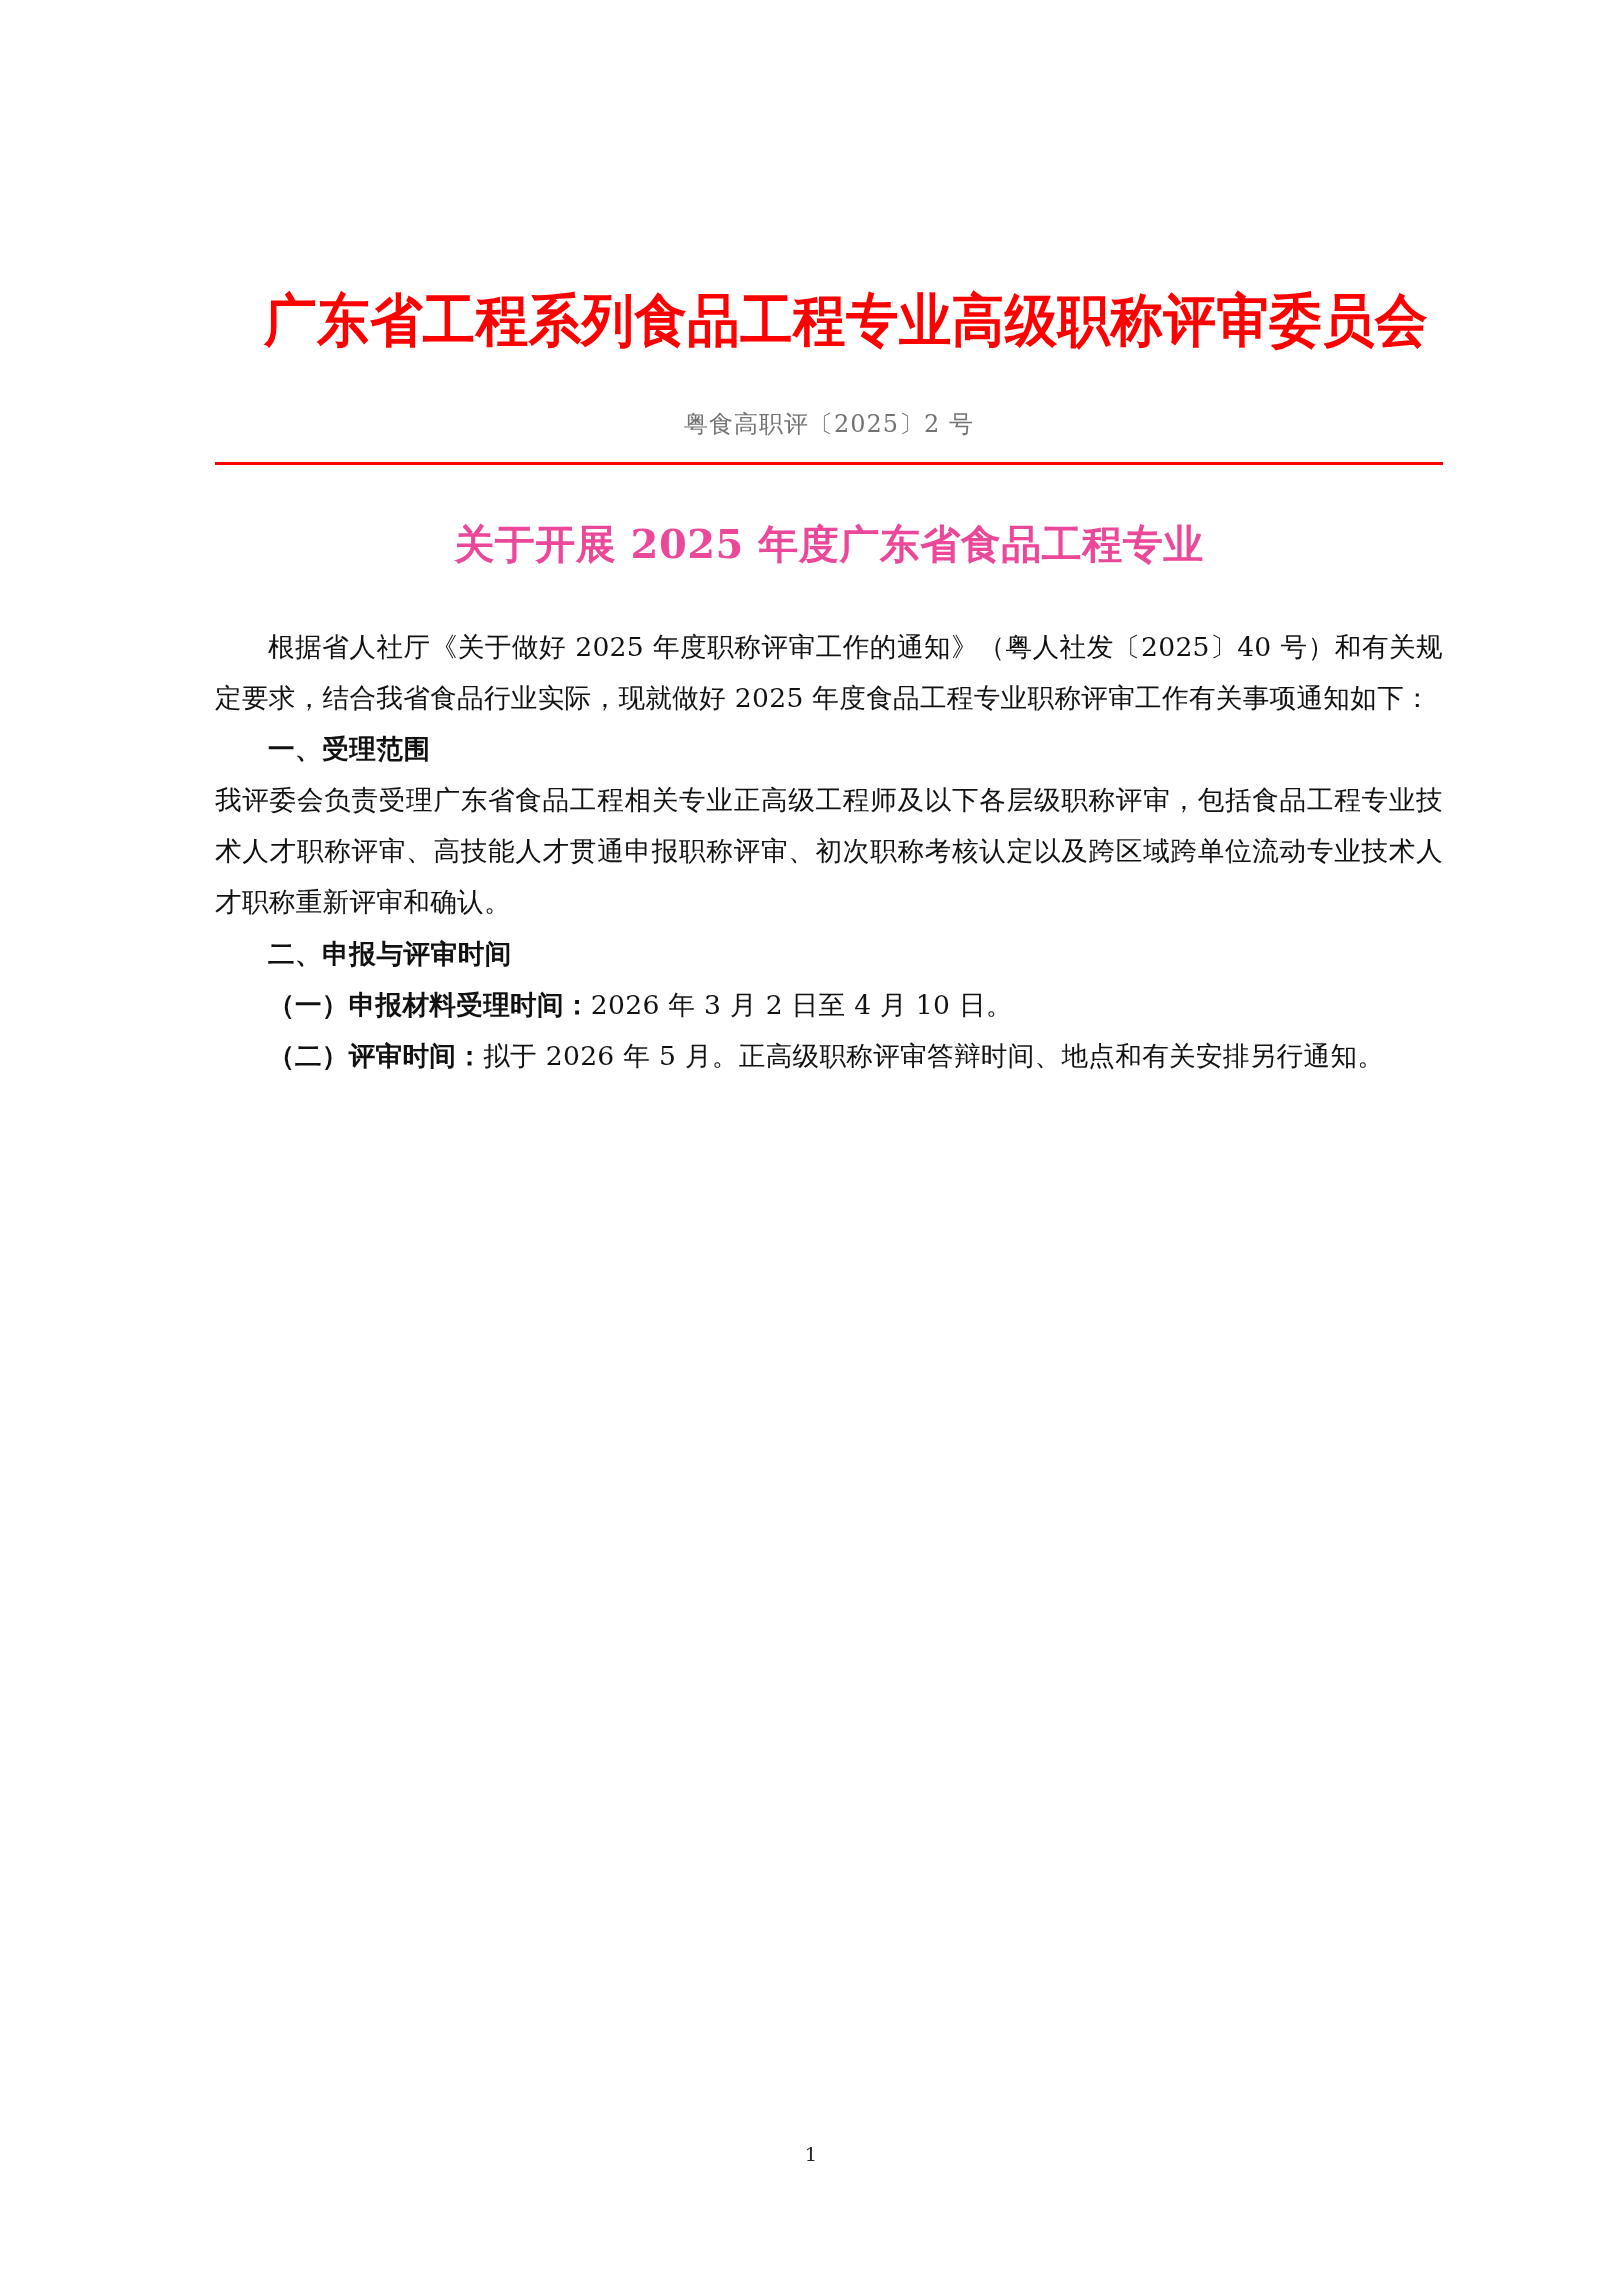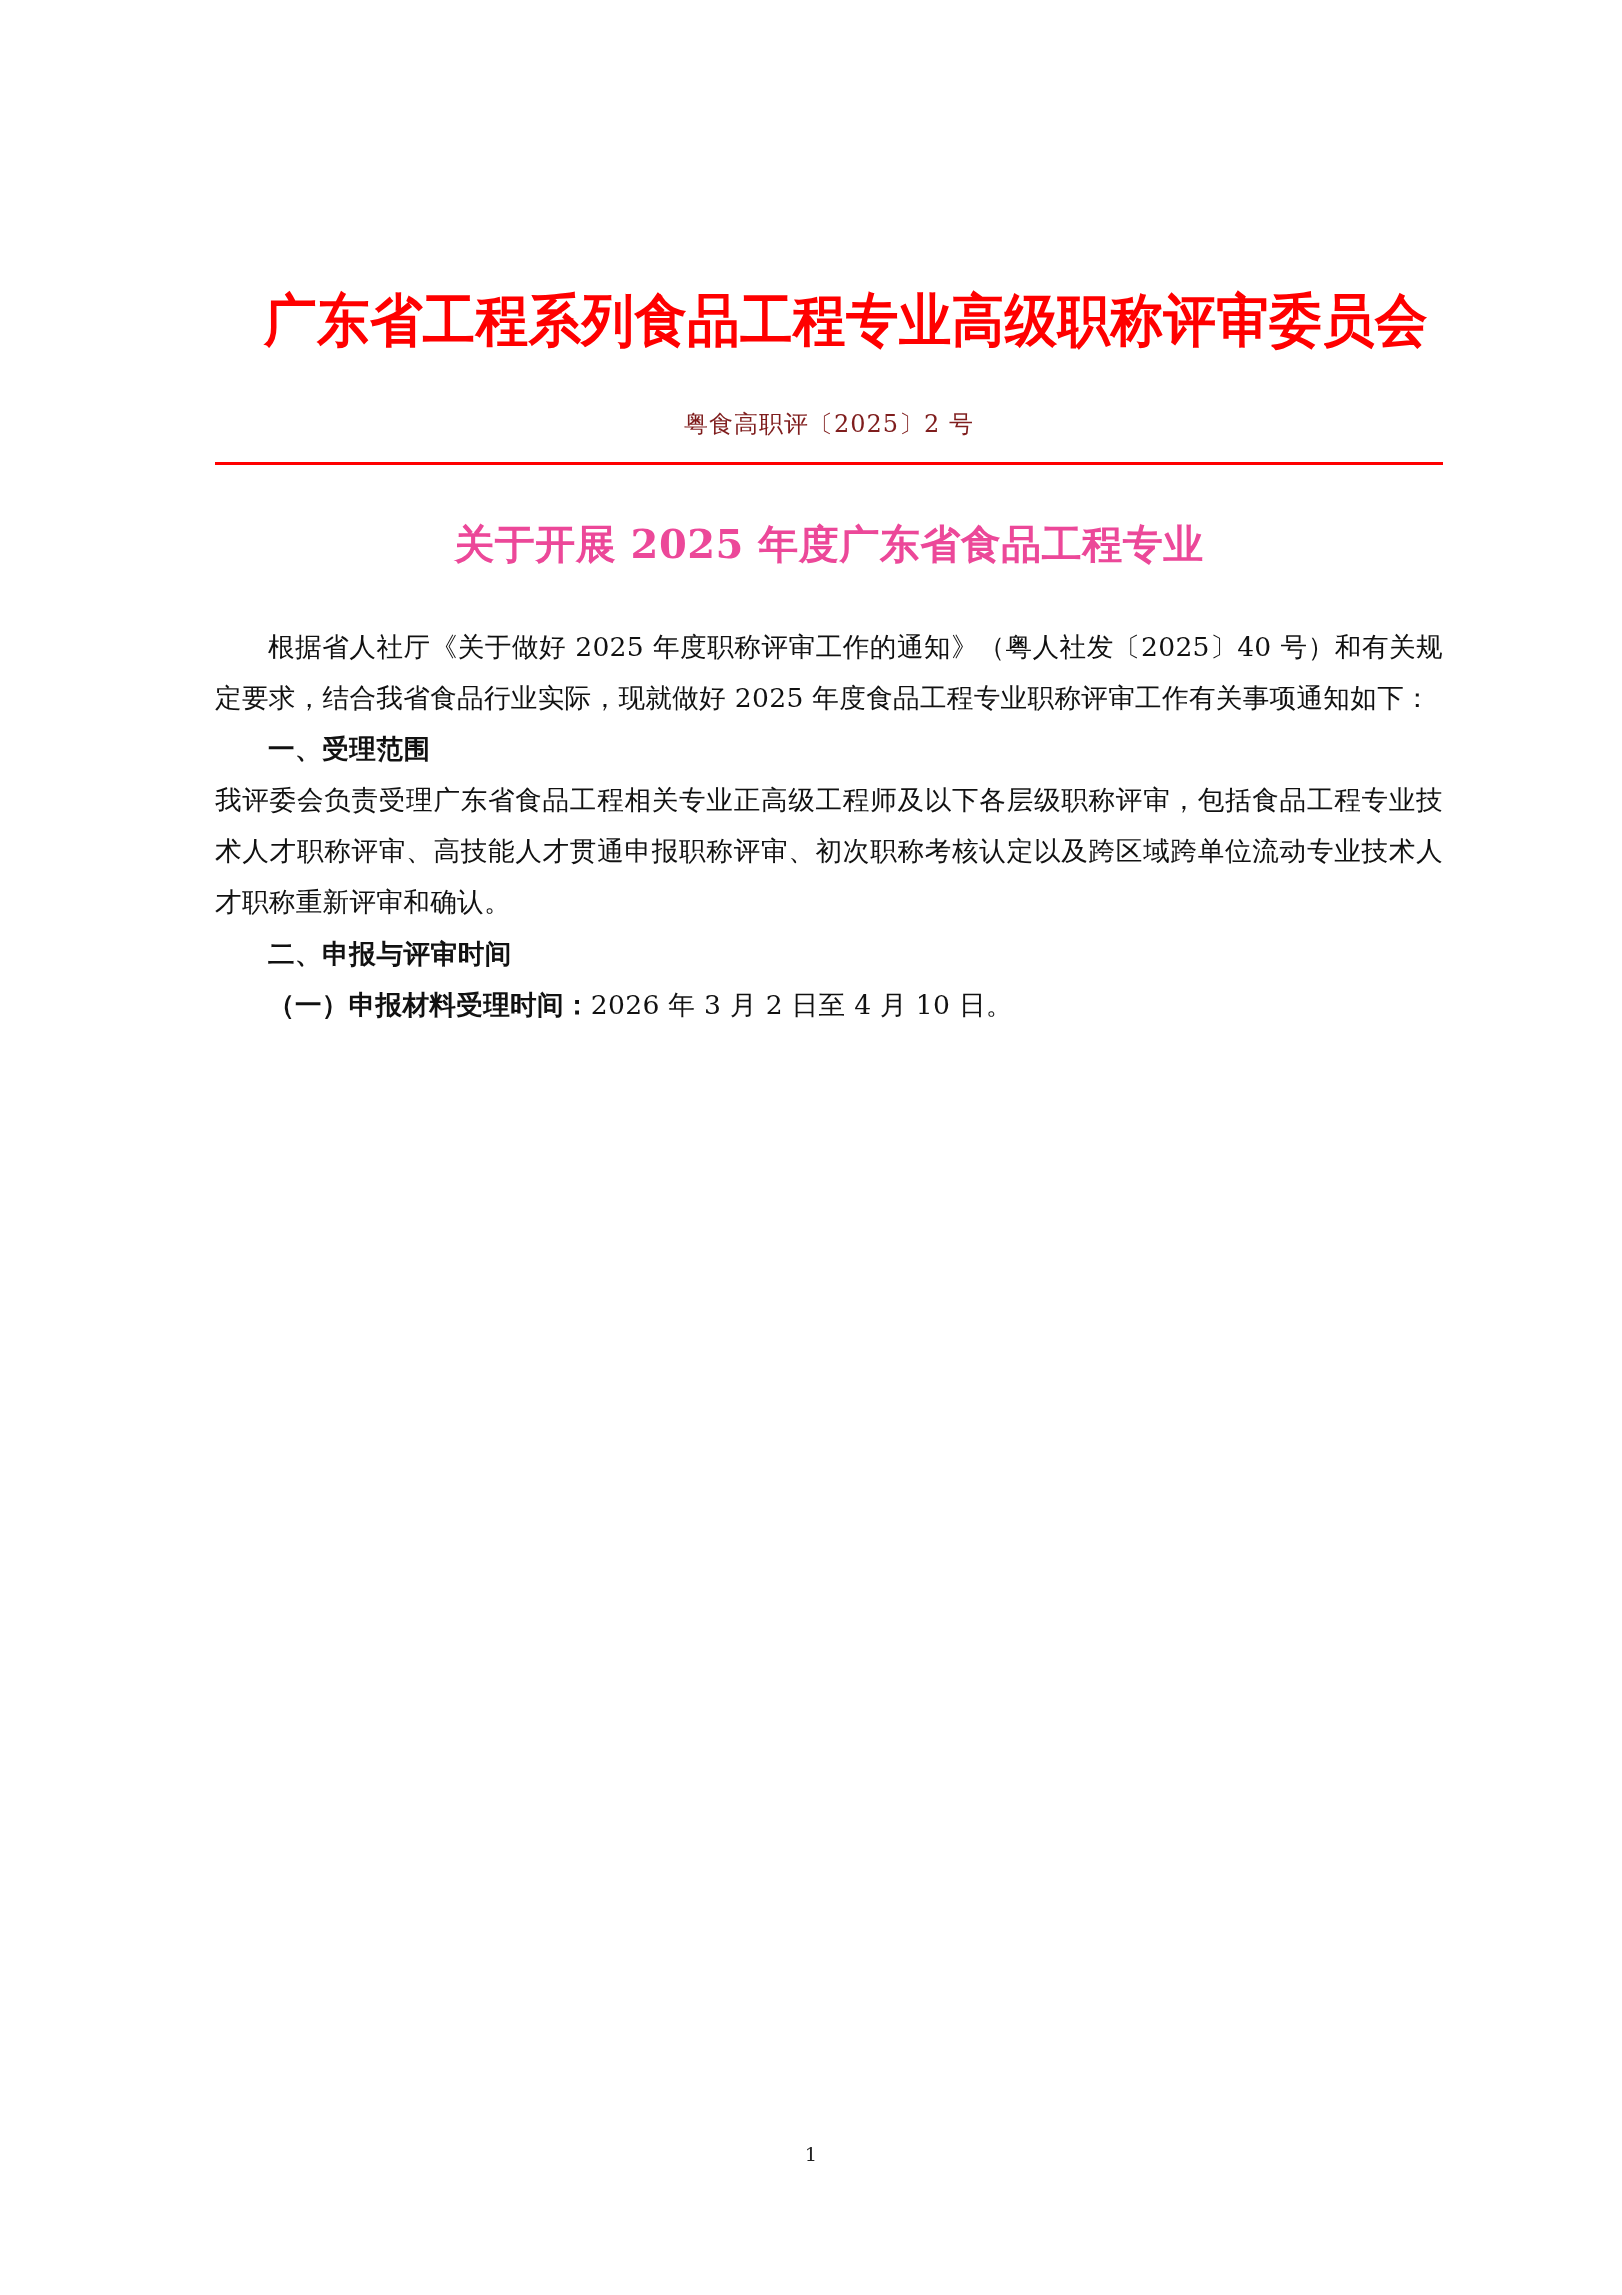--- a/index.html
+++ b/index.html
@@ -45,21 +45,21 @@
     transform-origin: center center;
   }
 
   
   .doc-number {
     margin-top: 55px;
     text-align: center;
     font-size: 24px;
     line-height: 1.4;
     letter-spacing: 1px;
-    color: #7f1d1d;
+    color: #737373;
   }
 
   
   .red-rule {
     margin-top: 20.5px;
     height: 3.1px;
     background: #ff0000;
     width: 100%;
   }
 
@@ -146,20 +146,23 @@
       <p class="section-head">一、受理范围</p>
 
       <p class="para no-indent">我评委会负责受理广东省食品工程相关专业正高级工程师及以下各层级职称评审，包括食品工程专业技术人才职称评审、高技能人才贯通申报职称评审、初次职称考核认定以及跨区域跨单位流动专业技术人才职称重新评审和确认。</p>
 
       <p class="section-head">二、申报与评审时间</p>
 
       <p class="sub-item">
         <span class="lead">（一）申报材料受理时间：</span><span>2026 年 3 月 2 日至 4 月 10 日。</span>
       </p>
 
+      <p class="sub-item">
+        <span class="lead">（二）评审时间：</span><span>拟于 2026 年 5 月。正高级职称评审答辩时间、地点和有关安排另行通知。</span>
+      </p>
 
     </div>
   </div>
 
   <div class="page-number">1</div>
 
 </div>
 
 
 </body></html>

